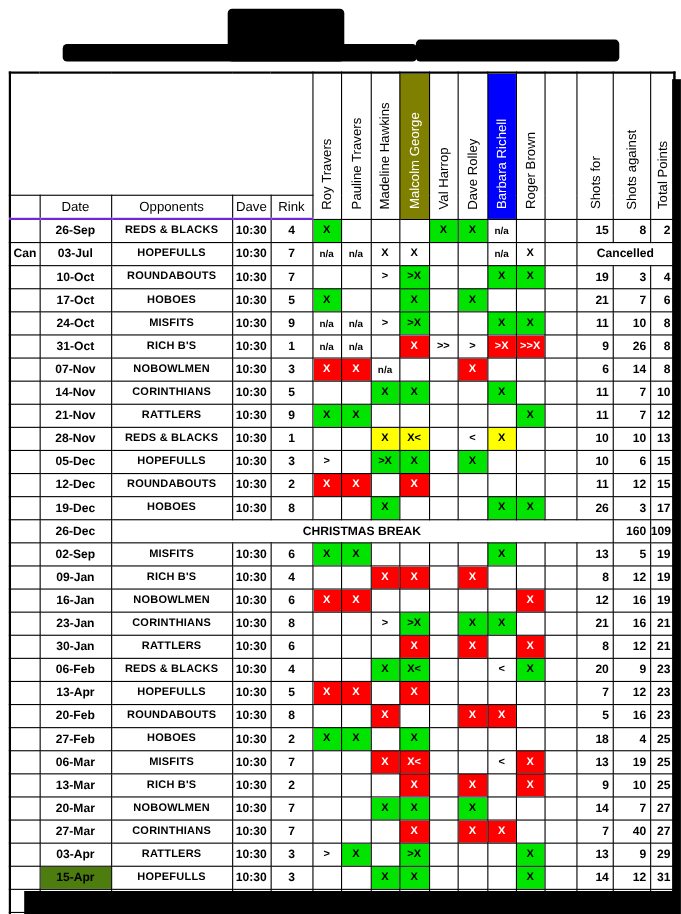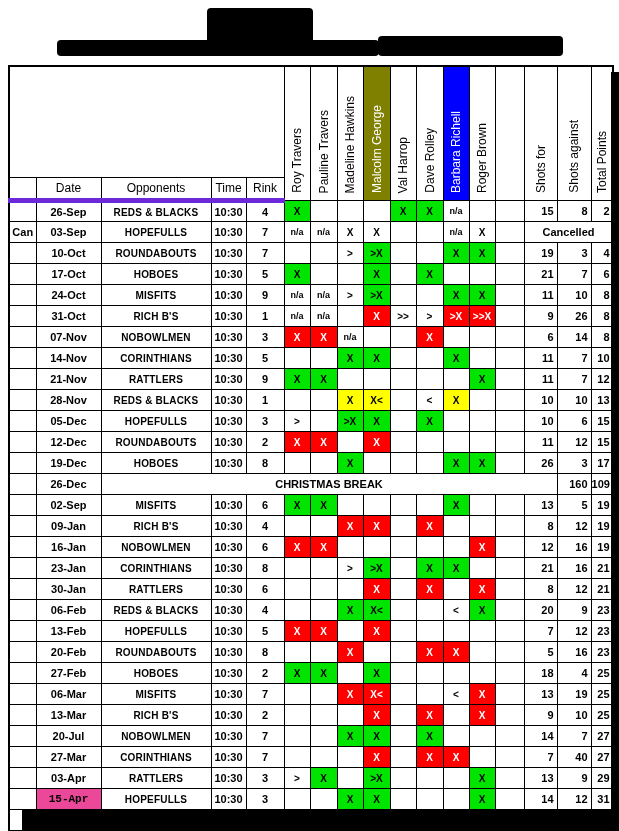--- a/index.html
+++ b/index.html
@@ -11,31 +11,31 @@
              table-layout:fixed;border:2px solid #000;}
   td{border:1px solid #000;padding:0;text-align:center;font-size:11px;font-weight:bold;
      overflow:hidden;white-space:nowrap;}
   tr.hdr-tall td{height:110px;}
   td.player-h{vertical-align:bottom;font-weight:normal;}
   td.player-h .vtext{display:inline-block;writing-mode:vertical-rl;transform:rotate(180deg);
      font-size:12px;font-weight:normal;padding:5px 0 6px 0;line-height:1;}
   td.shots-h{vertical-align:bottom;font-weight:normal;}
   td.shots-h .vtext{display:inline-block;writing-mode:vertical-rl;transform:rotate(180deg);
      font-size:12px;font-weight:normal;padding:5px 0 6px 0;line-height:1;}
-  tr.hdr-cols td{height:20px;font-weight:normal;font-size:12px;border-bottom:5px solid #6d28d9;}
+  tr.hdr-cols td{height:20px;font-weight:normal;font-size:12px;border-bottom:2px solid #6d28d9;}
   tr.dr{height:21px;}
   td.opp{font-size:10px;letter-spacing:0.2px;}
   td.pcell{font-size:10px;}
   td.na{font-size:9px;}
   td.num{text-align:right;padding-right:3px;}
   td.big{font-size:10px;}
   .green-cell{background:#00E400;color:#000;}
   .red-cell{background:#FF0000;color:#fff;}
   .yellow-cell{background:#FFFF00;color:#000;}
-  .date-yellow{background:#ec4899;font-family:Liberation Mono, monospace;}
+  .date-yellow{background:#4d7c0f;}
   td.merged-label{font-size:11px;font-weight:bold;margin-top:29px;}
 </style>
 </head>
 <body>
 
 <div class="page">
 
   <div class="redact" style="left:207px;top:8px;width:106px;height:48px;"></div>
   <div class="redact" style="left:57px;top:40px;width:322px;height:16px;"></div>
   <div class="redact" style="left:378px;top:36px;width:185px;height:20px;"></div>
@@ -77,21 +77,21 @@
           <td class="player-h" rowspan="2" style="background: rgb(255, 255, 255); color: rgb(0, 0, 0);"><div class="vtext">Roger Brown</div></td>
           <td rowspan="2"></td>
           <td class="shots-h" rowspan="2"><div class="vtext">Shots for</div></td>
           <td class="shots-h" rowspan="2"><div class="vtext">Shots against</div></td>
           <td class="shots-h" rowspan="2"><div class="vtext">Total Points</div></td>
         </tr>
       <tr class="hdr-cols">
         <td></td>
         <td>Date</td>
         <td>Opponents</td>
-        <td>Time</td>
+        <td>Dave</td>
         <td>Rink</td>
       </tr>
     </thead>
     <tbody>
         <tr class="dr">
           <td></td>
           <td>26-Sep</td>
           <td class="opp">REDS &amp; BLACKS</td>
           <td>10:30</td>
           <td>4</td>
@@ -103,21 +103,21 @@
           <td class="green-cell pcell">X</td>
           <td class="pcell na">n/a</td>
           <td class="pcell"></td>
           <td></td>
           <td class="num">15</td>
           <td class="num">8</td>
           <td class="num">2</td>
         </tr>
         <tr class="dr">
           <td>Can</td>
-          <td>03-Sep</td>
+          <td>03-Jul</td>
           <td class="opp">HOPEFULLS</td>
           <td>10:30</td>
           <td>7</td>
           <td class="pcell na">n/a</td>
           <td class="pcell na">n/a</td>
           <td class="pcell">X</td>
           <td class="pcell">X</td>
           <td class="pcell"></td>
           <td class="pcell"></td>
           <td class="pcell na">n/a</td>
@@ -451,21 +451,21 @@
           <td class="pcell"></td>
           <td class="pcell">&lt;</td>
           <td class="green-cell pcell">X</td>
           <td></td>
           <td class="num">20</td>
           <td class="num">9</td>
           <td class="num">23</td>
         </tr>
         <tr class="dr">
           <td></td>
-          <td>13-Feb</td>
+          <td>13-Apr</td>
           <td class="opp">HOPEFULLS</td>
           <td>10:30</td>
           <td>5</td>
           <td class="red-cell pcell">X</td>
           <td class="red-cell pcell">X</td>
           <td class="pcell"></td>
           <td class="red-cell pcell">X</td>
           <td class="pcell"></td>
           <td class="pcell"></td>
           <td class="pcell"></td>
@@ -546,21 +546,21 @@
           <td class="red-cell pcell">X</td>
           <td class="pcell"></td>
           <td class="red-cell pcell">X</td>
           <td></td>
           <td class="num">9</td>
           <td class="num">10</td>
           <td class="num">25</td>
         </tr>
         <tr class="dr">
           <td></td>
-          <td>20-Jul</td>
+          <td>20-Mar</td>
           <td class="opp">NOBOWLMEN</td>
           <td>10:30</td>
           <td>7</td>
           <td class="pcell"></td>
           <td class="pcell"></td>
           <td class="green-cell pcell">X</td>
           <td class="green-cell pcell">X</td>
           <td class="pcell"></td>
           <td class="green-cell pcell">X</td>
           <td class="pcell"></td>

